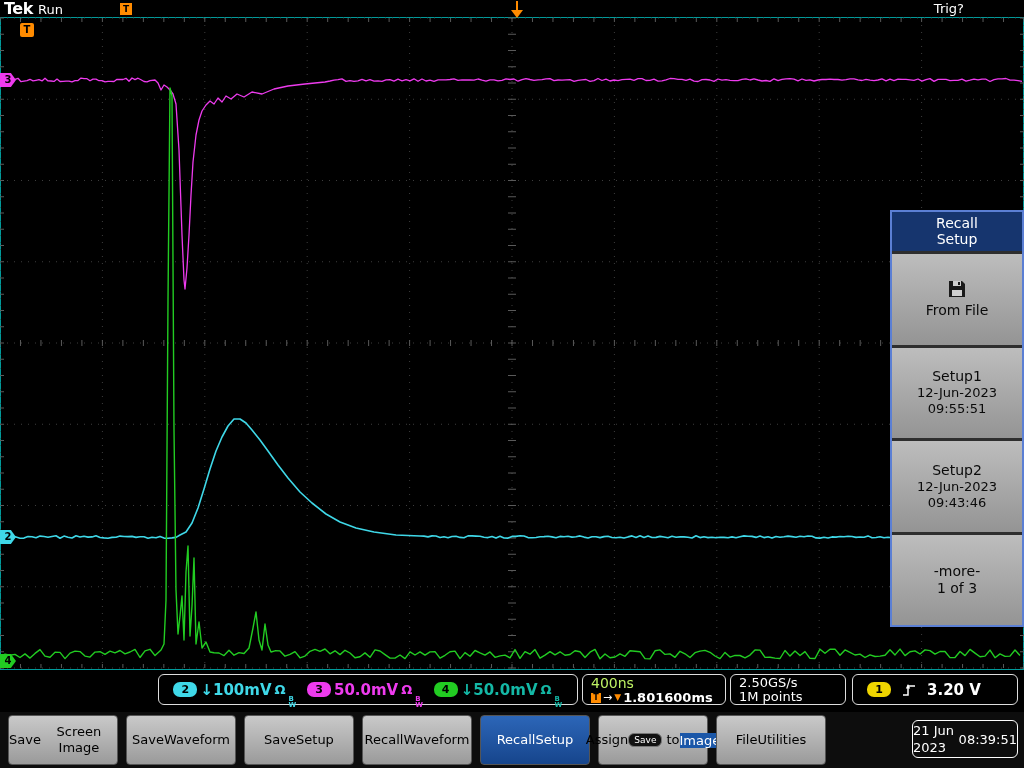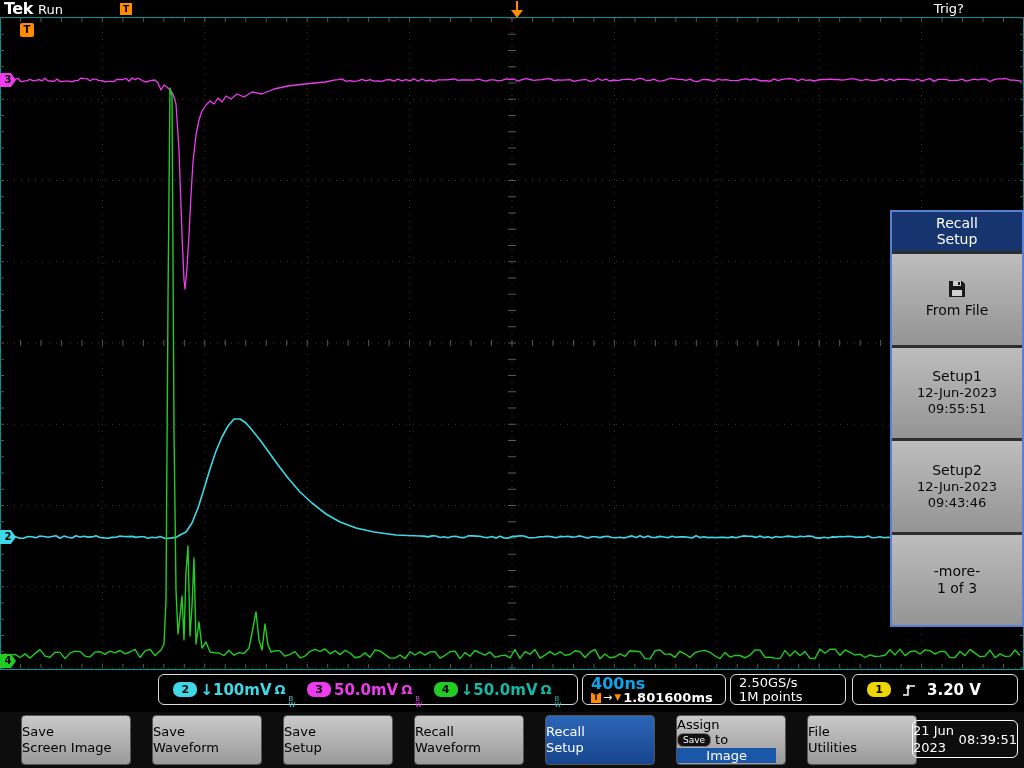--- a/index.html
+++ b/index.html
@@ -47,39 +47,39 @@
   .rbox{position:absolute;top:4px;height:31px;border:1px solid #ddd;border-radius:6px;background:#000;box-sizing:border-box;}
   .chbox{left:158px;width:420px;display:flex;align-items:center;justify-content:space-evenly;padding:0 4px;}
   .chgrp{display:flex;align-items:center;gap:3px;}
   .badge{display:inline-block;min-width:20px;height:15px;border-radius:7px;color:#000;
     font-size:11px;font-weight:bold;text-align:center;line-height:15px;padding:0 2px;}
   .b2{background:#3fd8e8;}.b3{background:#ee3bee;}.b4{background:#22cc22;}.b1{background:#efd500;}
   .c2{color:#3fd8e8;}.c3{color:#ee3bee;}.c4{color:#14b8a6;}
   .chtxt{font-size:15px;font-weight:bold;}
   .ohm{font-size:13px;font-weight:bold;}
   .bw{display:inline-block;width:8px;font-size:7px;line-height:6px;word-break:break-all;
-    font-weight:normal;vertical-align:2px;margin-top:24px;}
+    font-weight:bold;vertical-align:2px;margin-top:24px;}
   .hbox{left:582px;width:144px;padding:1px 8px;}
-  .hline1{color:#0ea5e9;font-size:16px;font-weight:bold;line-height:15px;}
+  .hline1{color:#bef264;font-size:14px;font-weight:normal;line-height:15px;}
   .hline2{display:flex;align-items:center;gap:2px;height:13px;}
   .ht{width:10px;height:10px;background:#ff8b00;color:#000;font-size:8px;font-weight:bold;
     text-align:center;line-height:10px;display:inline-block;}
   .harrow{color:#fff;font-size:11px;line-height:11px;}
   .hdel{color:#ff8b00;font-size:9px;line-height:11px;}
   .hdelay{color:#fff;font-size:13px;font-weight:bold;}
   .abox{left:730px;width:116px;padding:1px 8px;color:#fff;font-size:13px;line-height:14px;}
   .tbox{left:852px;width:166px;display:flex;align-items:center;gap:10px;padding:0 14px;color:#fff;}
   .tlevel{font-size:15px;font-weight:bold;}
 
   
   .menubar{position:absolute;left:0;top:712px;width:1024px;height:56px;background:#0d0d0d;z-index:4;}
   .mbtns{position:absolute;left:8px;top:3px;display:flex;gap:8px;}
   .mbtn{width:110px;height:50px;background:linear-gradient(#c9c9c9,#9a9a9a);border:1px solid #555;
-    border-radius:4px;color:#000;font-size:13px;display:flex;flex-direction:column;align-items:flex-start;
-    justify-content:center;line-height:16px;cursor:pointer;text-align:center;box-sizing:border-box;margin-left:13px;}
+    border-radius:4px;color:#000;font-size:13px;display:flex;align-items:center;
+    justify-content:center;line-height:16px;cursor:pointer;text-align:center;box-sizing:border-box;}
   .mbtn.active{background:linear-gradient(#2c66b8,#16458c);color:#fff;}
   .badge-save{background:#111;color:#fff;font-size:9px;border-radius:6px;padding:0 5px;
     border:1px solid #777;line-height:12px;display:inline-block;}
   .assignmid{display:flex;align-items:center;gap:4px;line-height:14px;}
   .target{background:#1b57a8;color:#fff;width:92%;text-align:center;font-size:13px;line-height:15px;margin-top:1px;}
   .datebox{position:absolute;right:6px;top:8px;width:106px;height:38px;border:1px solid #fff;border-radius:6px;
     color:#fff;font-size:13px;display:flex;flex-direction:row;align-items:center;justify-content:center;
     line-height:17px;box-sizing:border-box;}
 </style>
 </head>

